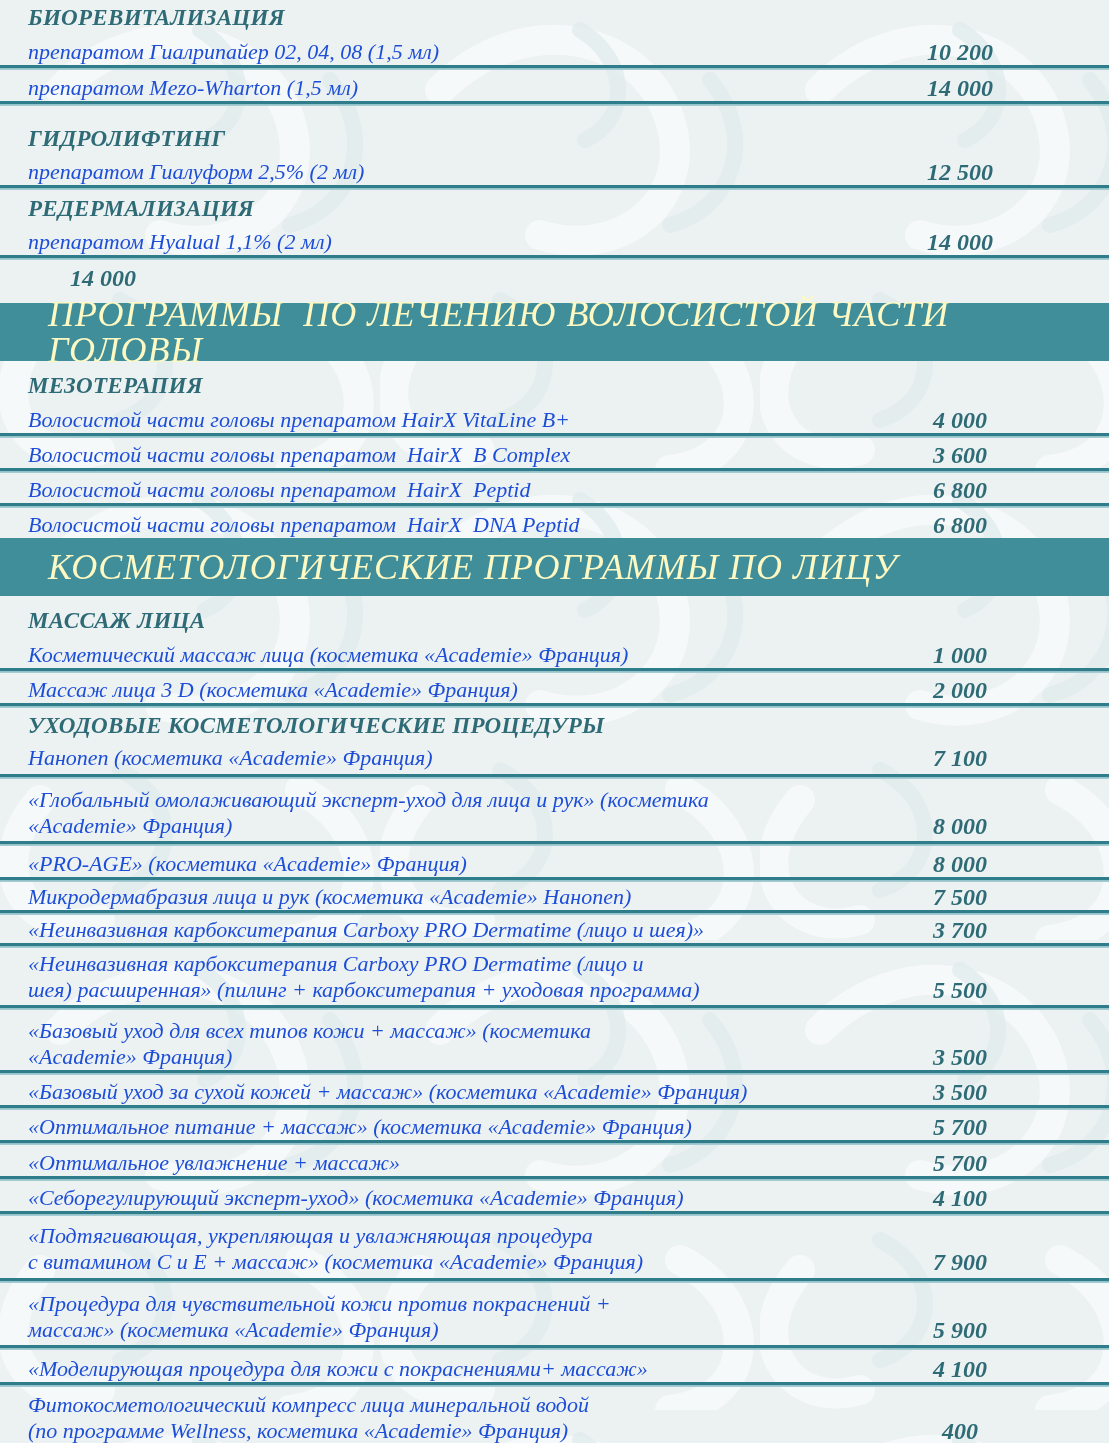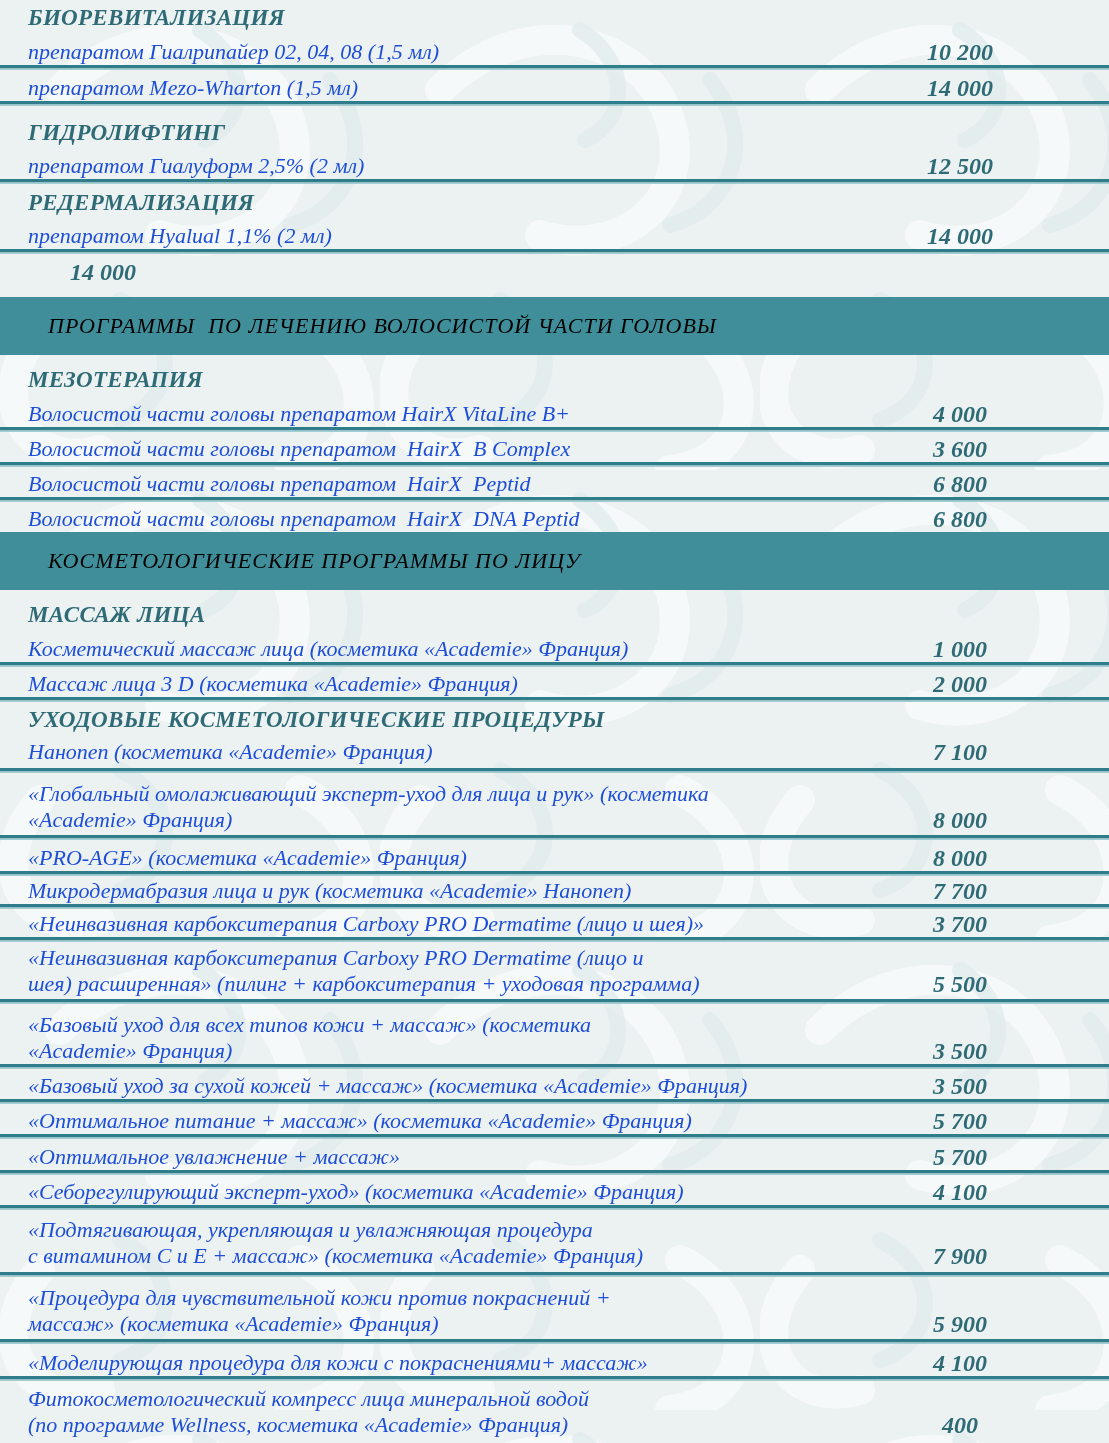--- a/index.html
+++ b/index.html
@@ -30,21 +30,21 @@
   }
   .divider {
     height:5px;
     background:linear-gradient(to bottom,#2f7d8a 0%,#2f7d8a 52%,#8fbfc7 62%,#aacfd4 100%);
   }
   .banner {
     height:58px; background:#3f8e9a;
     display:flex; align-items:center; padding-left:48px;
   }
   .banner-text {
-    color:#000000; font-size:22px; line-height:1;
+    color:#fef9c3; font-size:36px; line-height:1;
     letter-spacing:1px; white-space:pre-wrap;
   }
 </style>
 </head>
 <body>
 
 <svg class="bg-pattern" width="1109" height="1443" xmlns="http://www.w3.org/2000/svg">
   <defs>
     <pattern id="dmk" width="380" height="470" patternUnits="userSpaceOnUse">
       <g fill="none" stroke="#ffffff" stroke-width="30" stroke-linecap="round" opacity="0.55">
@@ -69,21 +69,21 @@
     <span class="name">препаратом Гиалрипайер 02, 04, 08 (1,5 мл)</span>
     <span class="price">10 200</span>
   </div>
   <div class="divider"></div>
   <div class="row" style="margin-top:5px">
     <span class="name">препаратом Mezo-Wharton (1,5 мл)</span>
     <span class="price">14 000</span>
   </div>
   <div class="divider"></div>
 
-  <div class="cat-header" style="margin-top:14px">ГИДРОЛИФТИНГ</div>
+  <div class="cat-header" style="margin-top:20px">ГИДРОЛИФТИНГ</div>
   <div class="row" style="margin-top:7px">
     <span class="name">препаратом Гиалуформ 2,5% (2 мл)</span>
     <span class="price">12 500</span>
   </div>
   <div class="divider"></div>
 
   <div class="cat-header" style="margin-top:6px">РЕДЕРМАЛИЗАЦИЯ</div>
   <div class="row" style="margin-top:7px">
     <span class="name">препаратом Hyalual 1,1% (2 мл)</span>
     <span class="price">14 000</span>
@@ -146,21 +146,21 @@
     <span class="price">8 000</span>
   </div>
   <div class="divider" style="margin-top:2px"></div>
   <div class="row" style="margin-top:5px">
     <span class="name">«PRO-AGE» (косметика «Academie» Франция)</span>
     <span class="price">8 000</span>
   </div>
   <div class="divider"></div>
   <div class="row" style="margin-top:2px">
     <span class="name">Микродермабразия лица и рук (косметика «Academie» Нанопеп)</span>
-    <span class="price">7 700</span>
+    <span class="price">7 500</span>
   </div>
   <div class="divider"></div>
   <div class="row" style="margin-top:2px">
     <span class="name">«Неинвазивная карбокситерапия Carboxy PRO Dermatime (лицо и шея)»</span>
     <span class="price">3 700</span>
   </div>
   <div class="divider"></div>
   <div class="row" style="margin-top:3px">
     <span class="name">«Неинвазивная карбокситерапия Carboxy PRO Dermatime (лицо и
 шея) расширенная» (пилинг + карбокситерапия + уходовая программа)</span>

